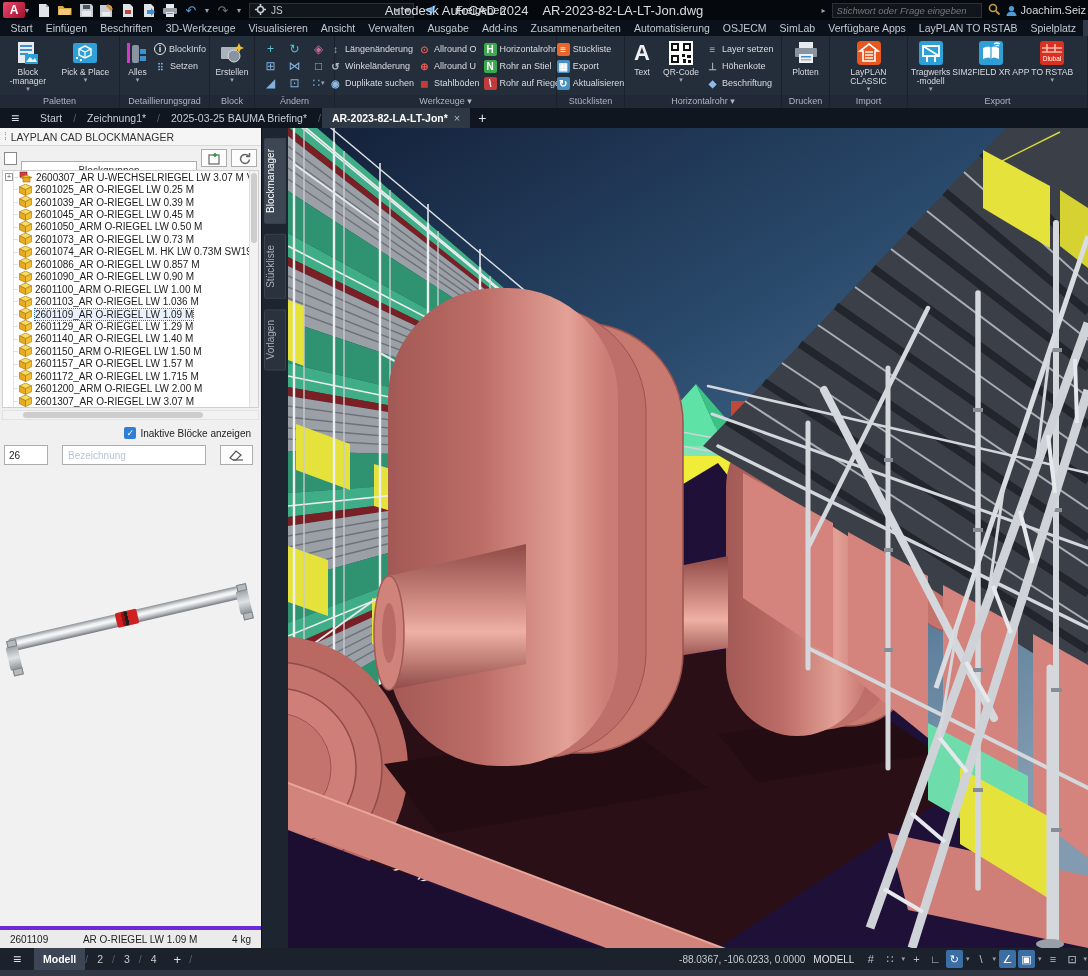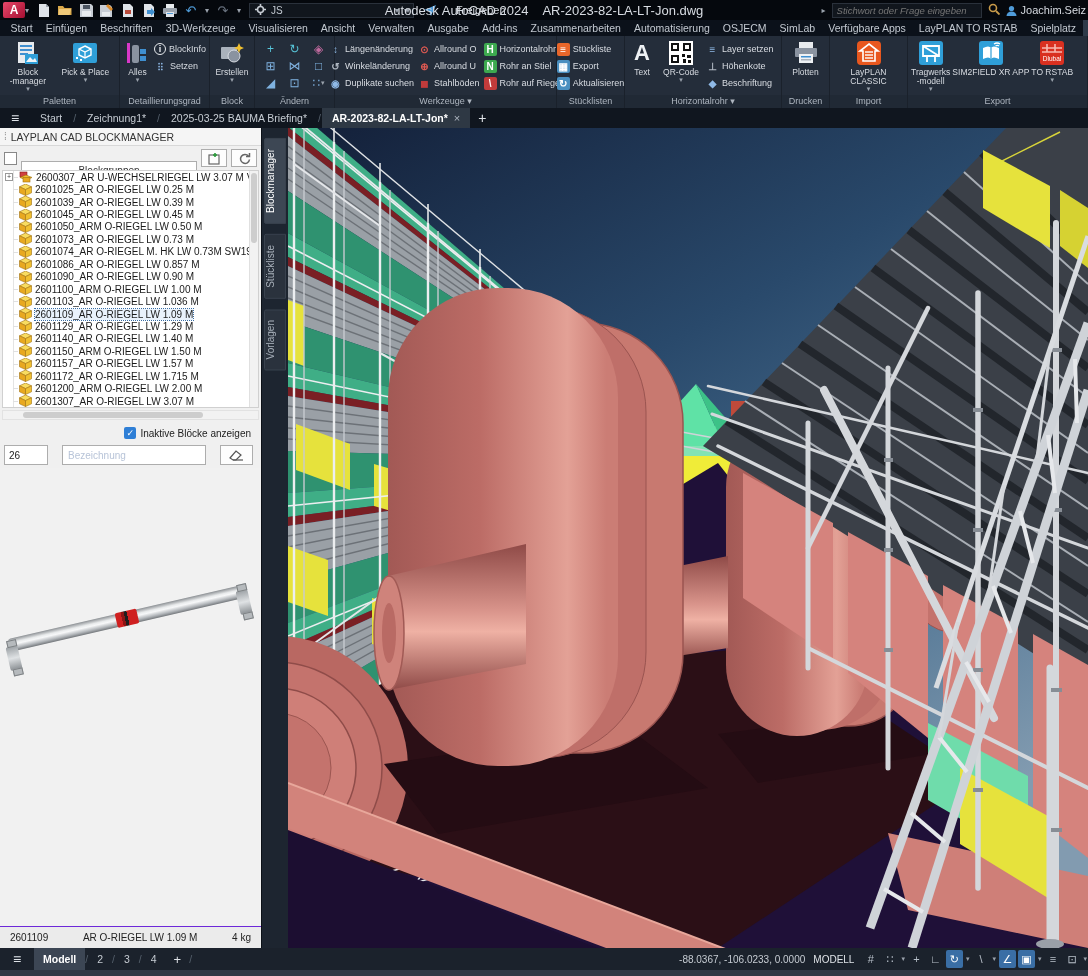--- a/index.html
+++ b/index.html
@@ -84,21 +84,21 @@
   .preview { flex:1; background:#f1f1f1; position:relative; overflow:hidden; }
   .tube-wrap { position:absolute; left:4px; top:86px; width:252px; height:130px; }
   .tube { position:absolute; left:2px; right:10px; top:58px; height:13px; transform:rotate(-13deg); border-radius:3px;
     background:linear-gradient(#8d9195,#e9ebec 32%,#f7f8f9 48%,#b2b6ba 78%,#74787c); }
   .tube .band { position:absolute; left:46%; width:22px; top:-1px; bottom:-1px; background:repeating-linear-gradient(90deg,#cf2020 0 6px,#8e1414 6px 9px,#1e1e1e 9px 12px,#cf2020 12px 16px); border-radius:2px; }
   .coupler { position:absolute; width:12px; height:24px; background:linear-gradient(#9ba0a4,#dfe2e4 50%,#8a8f93); border-radius:2px; }
   .coupler::before, .coupler::after { content:""; position:absolute; left:2px; width:8px; height:5px; background:#b6babd; border:1px solid #7e8285; }
   .coupler::before { top:-6px; } .coupler::after { bottom:-6px; }
   .cl { left:4px; top:92px; transform:rotate(-13deg); }
   .cr { right:6px; top:36px; transform:rotate(-13deg); }
-  .pal-status { height:22px; background:#ebebeb; border-top:1px solid #6d28d9; display:flex; align-items:center; font-size:10px; color:#222; padding:0 10px; }
+  .pal-status { height:22px; background:#ebebeb; border-top:4px solid #6d28d9; display:flex; align-items:center; font-size:10px; color:#222; padding:0 10px; }
   .pal-status .mid { flex:1; text-align:center; }
 
   
   .sidetabs { width:26px; background:#1d2530; display:flex; flex-direction:column; padding-top:10px; gap:10px; align-items:center; }
   .vtab { writing-mode:vertical-rl; transform:rotate(180deg); font-size:10px; color:#a7afb9; background:#2a323d; padding:10px 0; width:22px; text-align:center; border-radius:0 2px 2px 0; border:1px solid #39424e; }
   .vtab.active { background:#3d4754; color:#fff; }
 
   
   .viewport { width:800px; height:820px; position:relative; background:#1f1038; }
   .viewport svg { display:block; }

